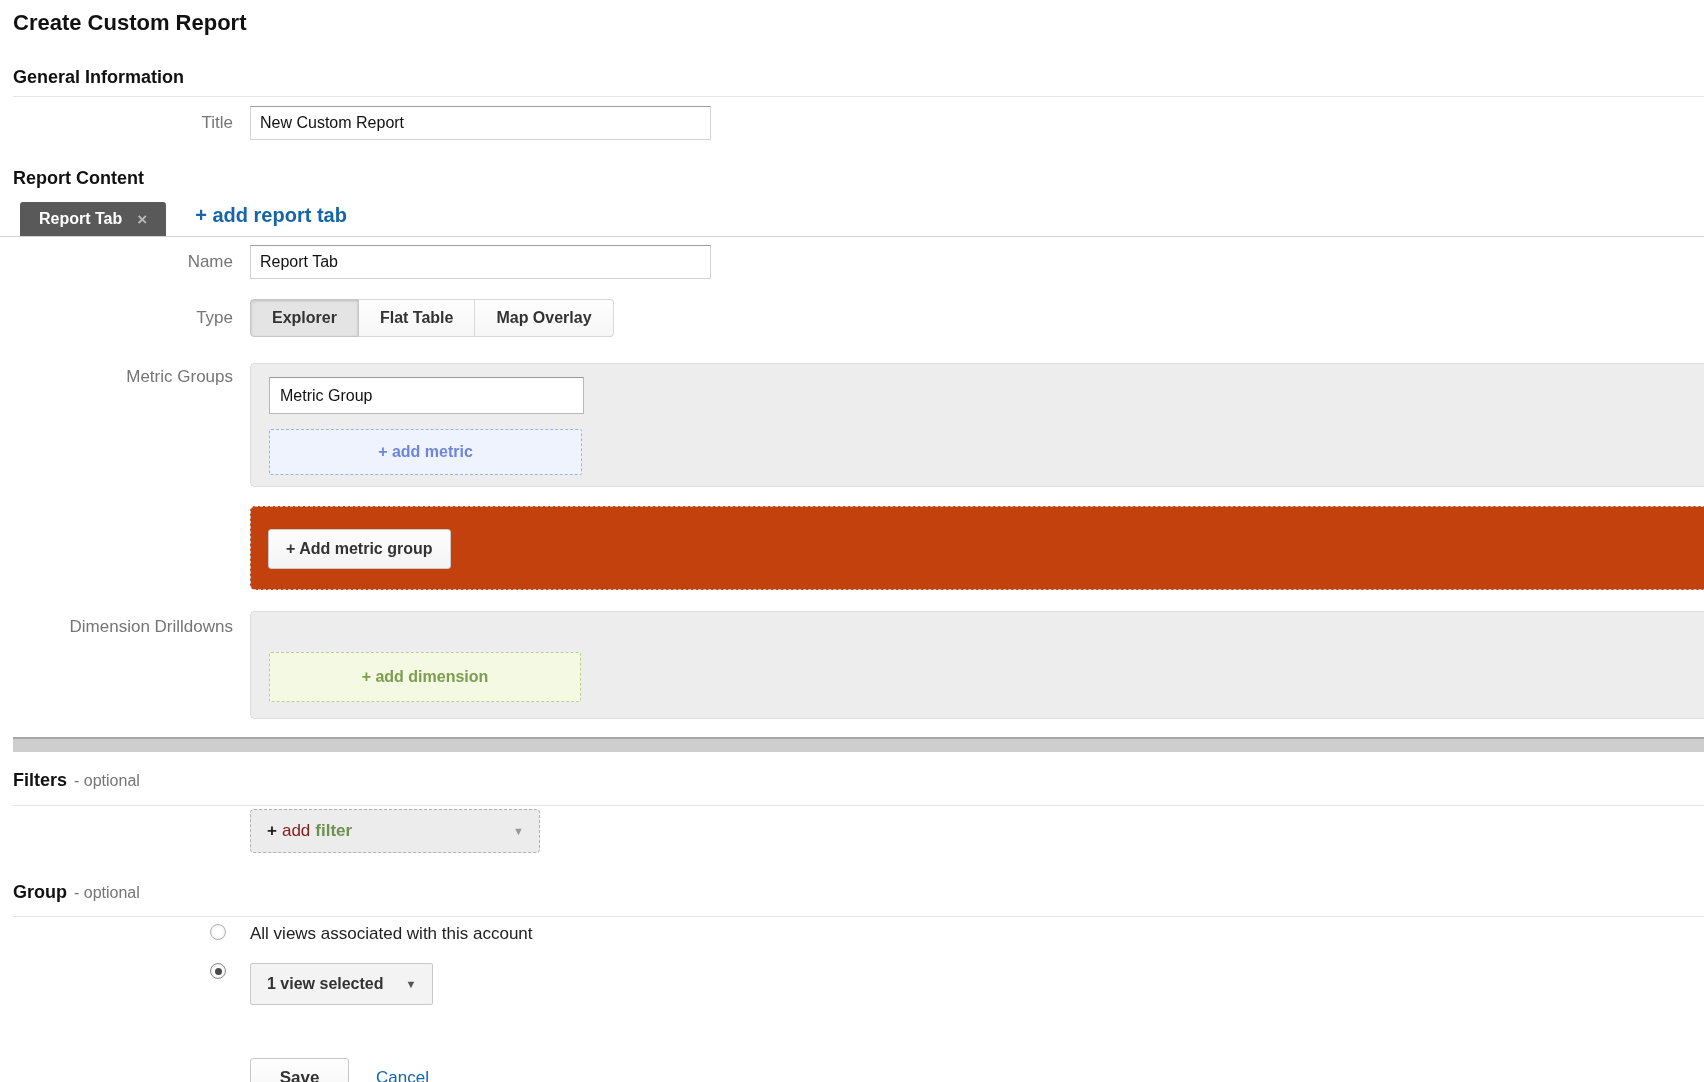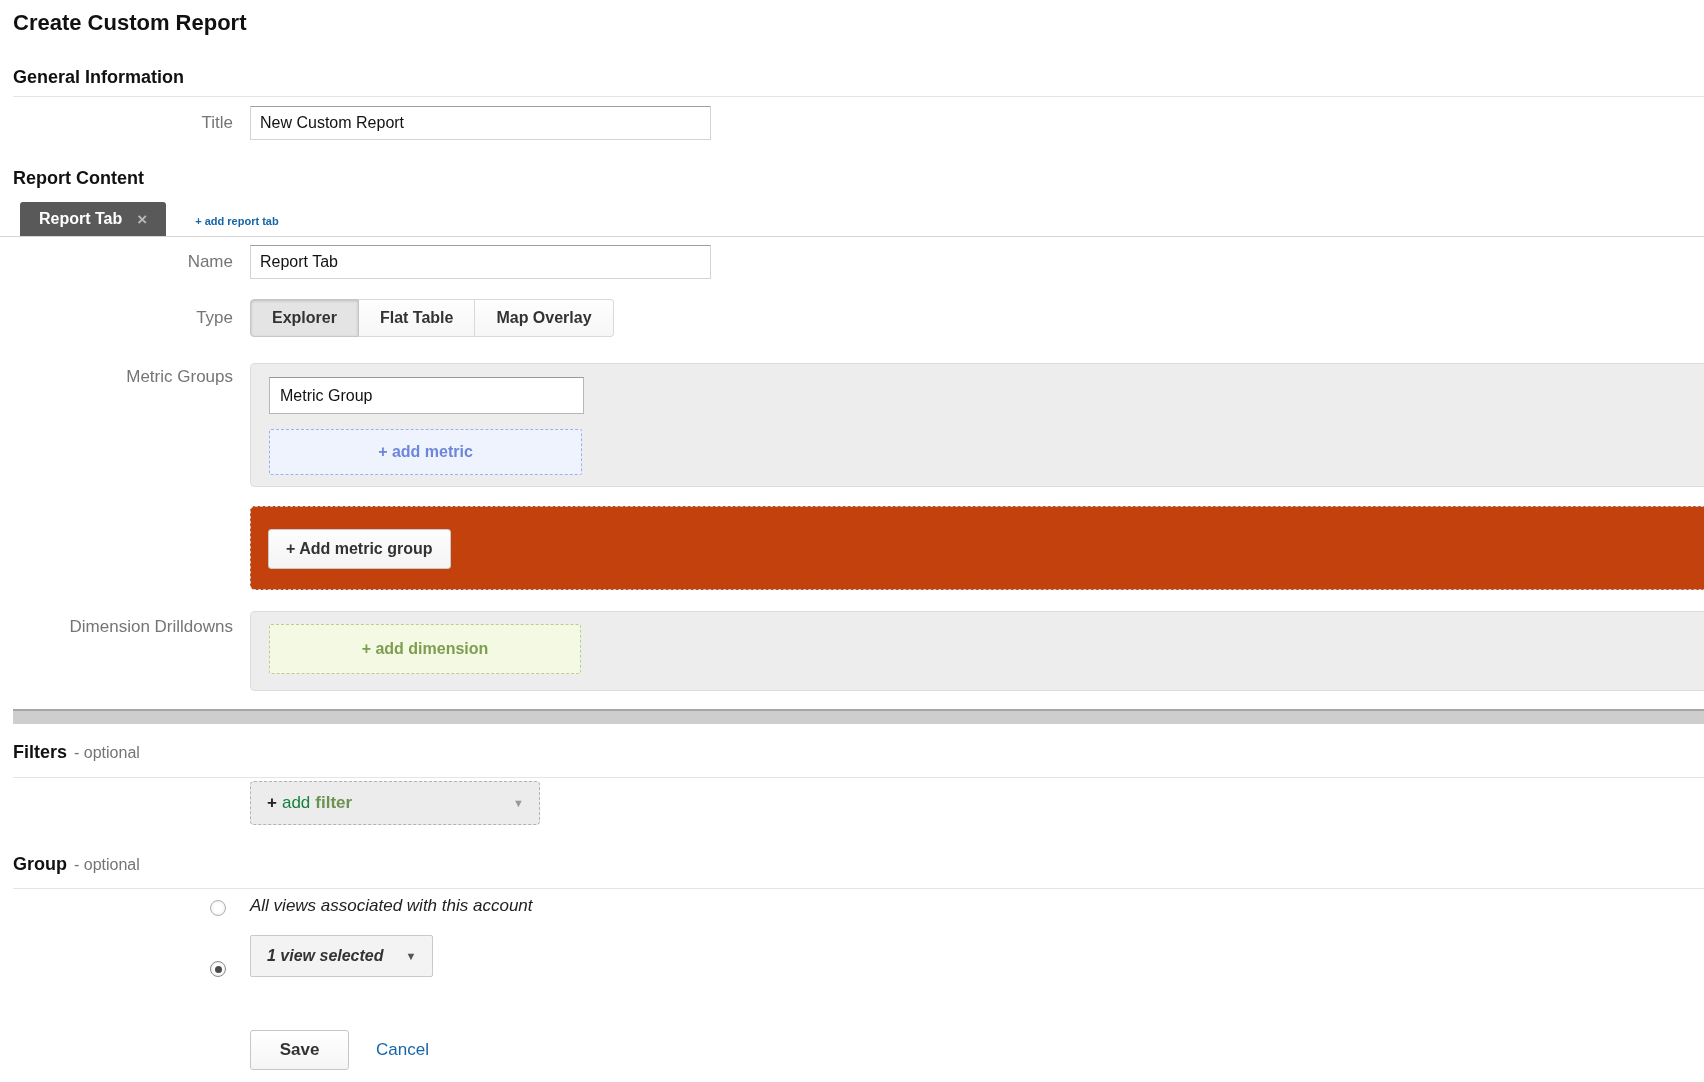--- a/index.html
+++ b/index.html
@@ -26,21 +26,21 @@
   }
 
   
   .tab-strip { margin-top:13px; border-bottom:1px solid #d4d4d4; display:flex; align-items:flex-end; }
   .tab-chip {
     margin-left:20px; height:34px; background:#595959; border-radius:3px 3px 0 0;
     color:#fff; font-size:16px; font-weight:bold; display:flex; align-items:center;
     padding:0 19px; cursor:pointer;
   }
   .tab-chip .close-x { color:#b9b9b9; font-size:17px; font-weight:bold; margin-left:15px; line-height:1; }
-  .add-tab-link { color:#1565a8; font-size:11px; font-weight:bold; margin:0 0 9px 29px; text-decoration:none; cursor:pointer; }
+  .add-tab-link { color:#1565a8; font-size:20px; font-weight:bold; margin:0 0 9px 29px; text-decoration:none; cursor:pointer; }
 
   
   .seg-group { display:inline-flex; }
   .seg-btn {
     height:38px; padding:0 21px; font-size:16px; font-weight:bold; color:#333;
     background:linear-gradient(#fefefe,#f6f6f6); border:1px solid #d9d9d9; border-left:none;
     cursor:pointer; display:flex; align-items:center; font-family:"Liberation Sans", sans-serif;
   }
   .seg-btn:first-child { border-left:1px solid #d9d9d9; border-radius:4px 0 0 4px; }
   .seg-btn:last-child  { border-radius:0 4px 4px 0; }
@@ -65,40 +65,40 @@
     margin-top:19px; flex:1; background:#c2410c; border:1px dashed #c9c9c9; border-right:none;
     border-radius:5px 0 0 5px; padding:22px 0 20px 17px;
   }
   .add-metric-group-btn {
     height:40px; background:linear-gradient(#fdfdfd,#f4f4f4); border:1px solid #c9c9c9; border-radius:3px;
     color:#333; font-size:16px; font-weight:bold; padding:0 17px; cursor:pointer;
     font-family:"Liberation Sans", sans-serif;
   }
   .add-dimension-btn {
     width:312px; height:50px; background:#f3f9e2; border:1px dashed #b9cf8e; border-radius:2px;
-    color:#7f9d51; font-size:16px; font-weight:bold; display:flex; align-items:center; justify-content:center; cursor:pointer;
+    color:#7f9d51; font-size:16px; font-weight:bold; display:flex; align-items:center; justify-content:center; cursor:pointer;margin-top:28px;
   }
 
   .hscrollbar { margin:18px 0 0 13px; height:15px; background:#cecece; border-top:2px solid #a6a6a6; cursor:pointer; }
 
   .heading-row { display:flex; align-items:baseline; gap:7px; margin-left:13px; }
   .heading-row .h-bold { font-size:18px; font-weight:bold; color:#111; line-height:22px; }
 
   .add-filter-btn {
     position:relative; margin:3px 0 0 250px; width:290px; height:44px; background:#ececec;
     border:1px dashed #b3b3b3; border-radius:4px; display:flex; align-items:center;
     padding-left:16px; font-size:17px; cursor:pointer; gap:5px;
   }
   .add-filter-btn .plus { font-weight:bold; color:#222; }
-  .add-filter-btn .word { color:#15803d; }
+  .add-filter-btn .word { color:#7f1d1d; }
   .add-filter-btn .filter-word { color:#6d9150; font-weight:bold; }
   .add-filter-btn .dd-arrow { position:absolute; right:15px; color:#999; font-size:11px; }
 
   
-  .vrow { display:flex; align-items:flex-end;font-style:italic; }
+  .vrow { display:flex; align-items:flex-start; }
   .vradio-cell { width:233px; flex-shrink:0; display:flex; justify-content:flex-end; padding-right:7px; }
   .radio {
     width:16px; height:16px; border-radius:50%;
     border:1px solid #b0b0b0; background:radial-gradient(#ffffff 40%, #e6e6e6);
     display:flex; align-items:center; justify-content:center; cursor:pointer;
   }
   .radio.selected { border-color:#8a8a8a; }
   .radio.selected::after { content:""; width:7px; height:7px; border-radius:50%; background:#4a4a4a; }
   .vlabel { margin-left:17px; font-size:17px; color:#212121; cursor:pointer; }
   .view-dropdown {

